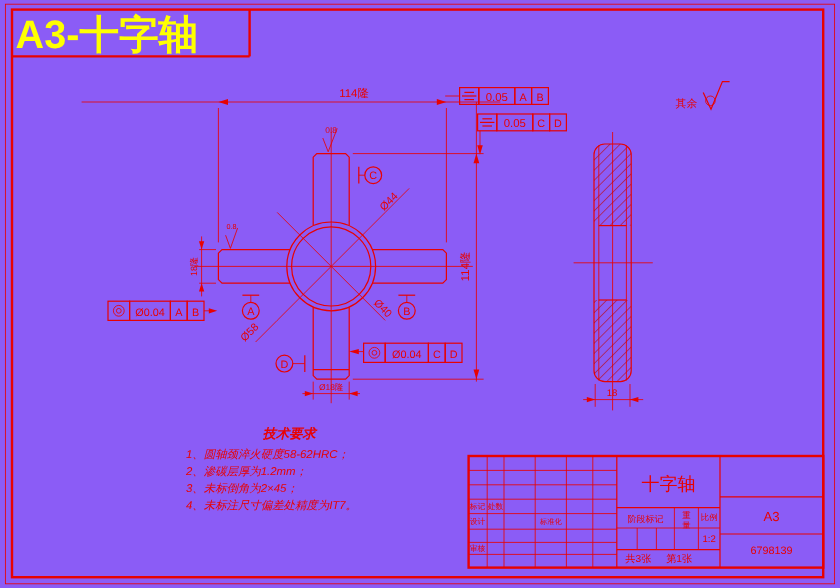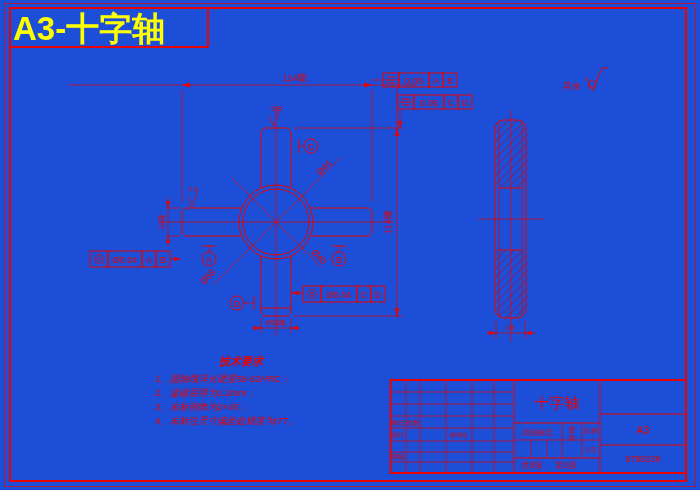--- a/index.html
+++ b/index.html
@@ -1,16 +1,16 @@
 <!DOCTYPE html>
 <html><head>
 <meta charset="utf-8">
 <style>
   html,body{margin:0;padding:0;background:#000;}
-  .canvas{position:relative;width:700px;height:490px;background:#1d4ed8;overflow:hidden;
+  .canvas{position:relative;width:700px;height:490px;background:#8b5cf6;overflow:hidden;
           font-family:"Liberation Sans",sans-serif;}
   svg{position:absolute;left:0;top:0;}
   .ln{stroke:#e80202;fill:none;stroke-width:1;}
   .ln2{stroke:#e80202;fill:none;stroke-width:2;}
   .lnt{stroke:#e80202;fill:none;stroke-width:0.7;}
   .fil{fill:#e80202;stroke:none;}
   text{fill:#e80202;font-family:"Liberation Sans",sans-serif;}
   .ttl{fill:#ffff00;font-weight:bold;}
   .it{font-style:italic;}
 </style>

